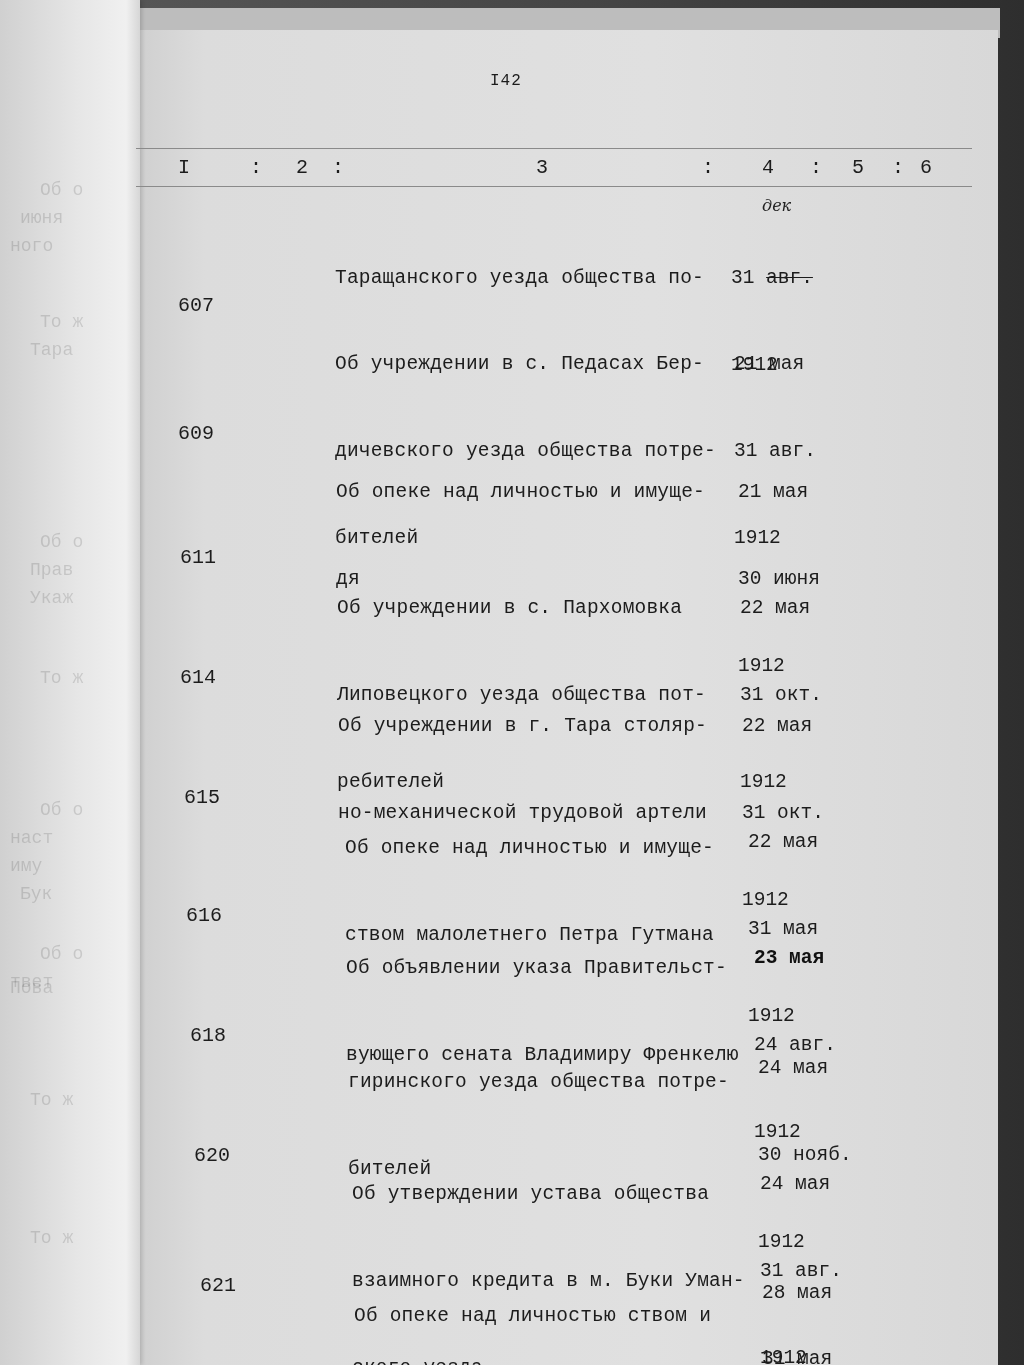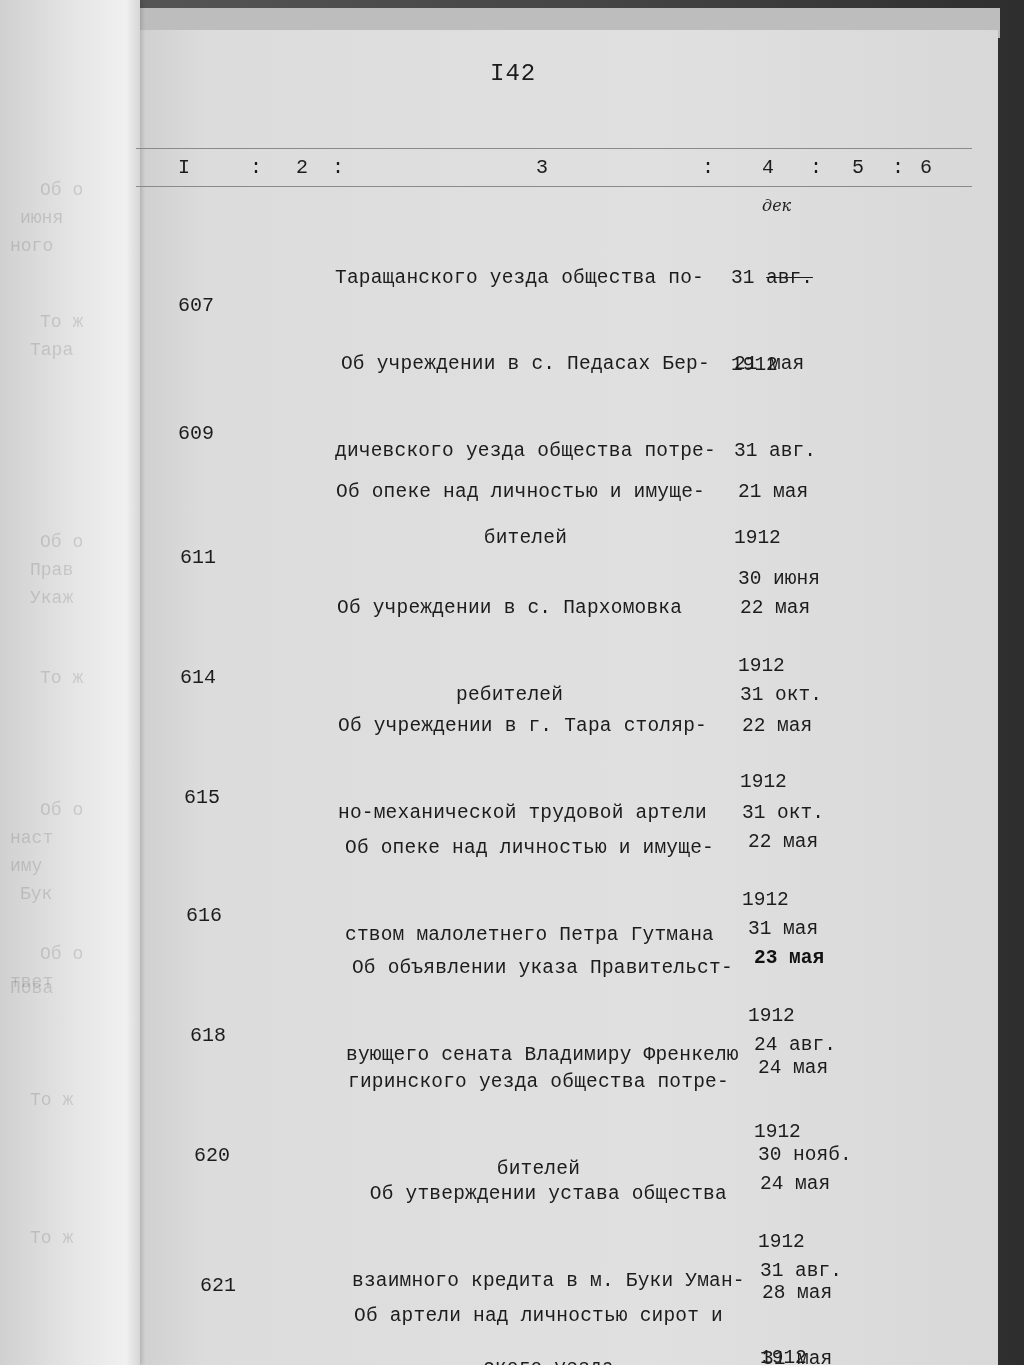--- a/index.html
+++ b/index.html
@@ -24,35 +24,34 @@
     .left-facing-page {
       position: absolute; left: 0; top: 0; width: 140px; height: 1365px;
       background: linear-gradient(90deg, #d0d0d0 0%, #e6e6e6 55%, #f0f0f0 90%, #d6d6d6 100%);
       box-shadow: 2px 0 4px rgba(0,0,0,0.15);
       overflow: hidden;
     }
     .bleed-text {
       position: absolute; color: rgba(0,0,0,0.13); font-size: 18px; white-space: nowrap;
     }
     .page-number {
-      position: absolute; left: 490px; top: 60px; font-size: 24px; letter-spacing: 1px;
+      position: absolute; left: 490px; top: 72px; font-size: 16px; letter-spacing: 1px;
     }
     .header-rule {
       position: absolute; left: 136px; width: 836px; height: 0; border-top: 1px solid #8a8a8a;
     }
     .header-row {
       position: absolute; left: 136px; top: 152px; width: 836px; height: 34px;
       font-size: 20px;
     }
     .hcell { position: absolute; top: 4px; }
     .row-num { position: absolute; font-size: 20px; }
     .row-desc {
       position: absolute; font-size: 19.5px; line-height: 29px; white-space: pre;
       letter-spacing: 0.2px;
-      text-align: center;
     }
     .row-dates { position: absolute; font-size: 19.5px; line-height: 29px; white-space: pre; }
     .handwritten {
       position: absolute; font-family: "DejaVu Serif", serif; font-style: italic;
       font-size: 16px; color: #222;
     }
     .strike { text-decoration: line-through; }
     .smudge { font-weight: bold; color: #111; }
   </style>
 </head>
@@ -119,30 +118,32 @@
 </div>
 <div class="row-dates" style="left:734px;top:292px">
   <div>21 мая</div>
   <div>31 авг.</div>
   <div>1912</div>
 </div>
 
 <div class="row-num" style="left:178px;top:422px">609</div>
 <div class="row-desc" style="left:336px;top:420px">
   <div>Об опеке над личностью и имуще-</div>
+  <div>дя</div>
 </div>
 <div class="row-dates" style="left:738px;top:420px">
   <div>21 мая</div>
   <div>30 июня</div>
   <div>1912</div>
 </div>
 
 <div class="row-num" style="left:180px;top:546px">611</div>
 <div class="row-desc" style="left:337px;top:536px">
   <div>Об учреждении в с. Пархомовка</div>
+  <div>Липовецкого уезда общества пот-</div>
   <div>ребителей</div>
 </div>
 <div class="row-dates" style="left:740px;top:536px">
   <div>22 мая</div>
   <div>31 окт.</div>
   <div>1912</div>
 </div>
 
 <div class="row-num" style="left:180px;top:666px">614</div>
 <div class="row-desc" style="left:338px;top:654px">
@@ -195,21 +196,21 @@
   <div>ского уезда</div>
 </div>
 <div class="row-dates" style="left:760px;top:1112px">
   <div>24 мая</div>
   <div>31 авг.</div>
   <div>1912</div>
 </div>
 
 <div class="row-num" style="left:200px;top:1274px">621</div>
 <div class="row-desc" style="left:354px;top:1256px;line-height:24px">
-  <div>Об артели над личностью сирот и</div>
+  <div>Об опеке над личностью ством и</div>
   
   
 </div>
 <div class="row-dates" style="left:762px;top:1238px;line-height:22px">
   <div>28 мая</div>
   <div>31 мая</div>
   
 </div>
 
 </body></html>

